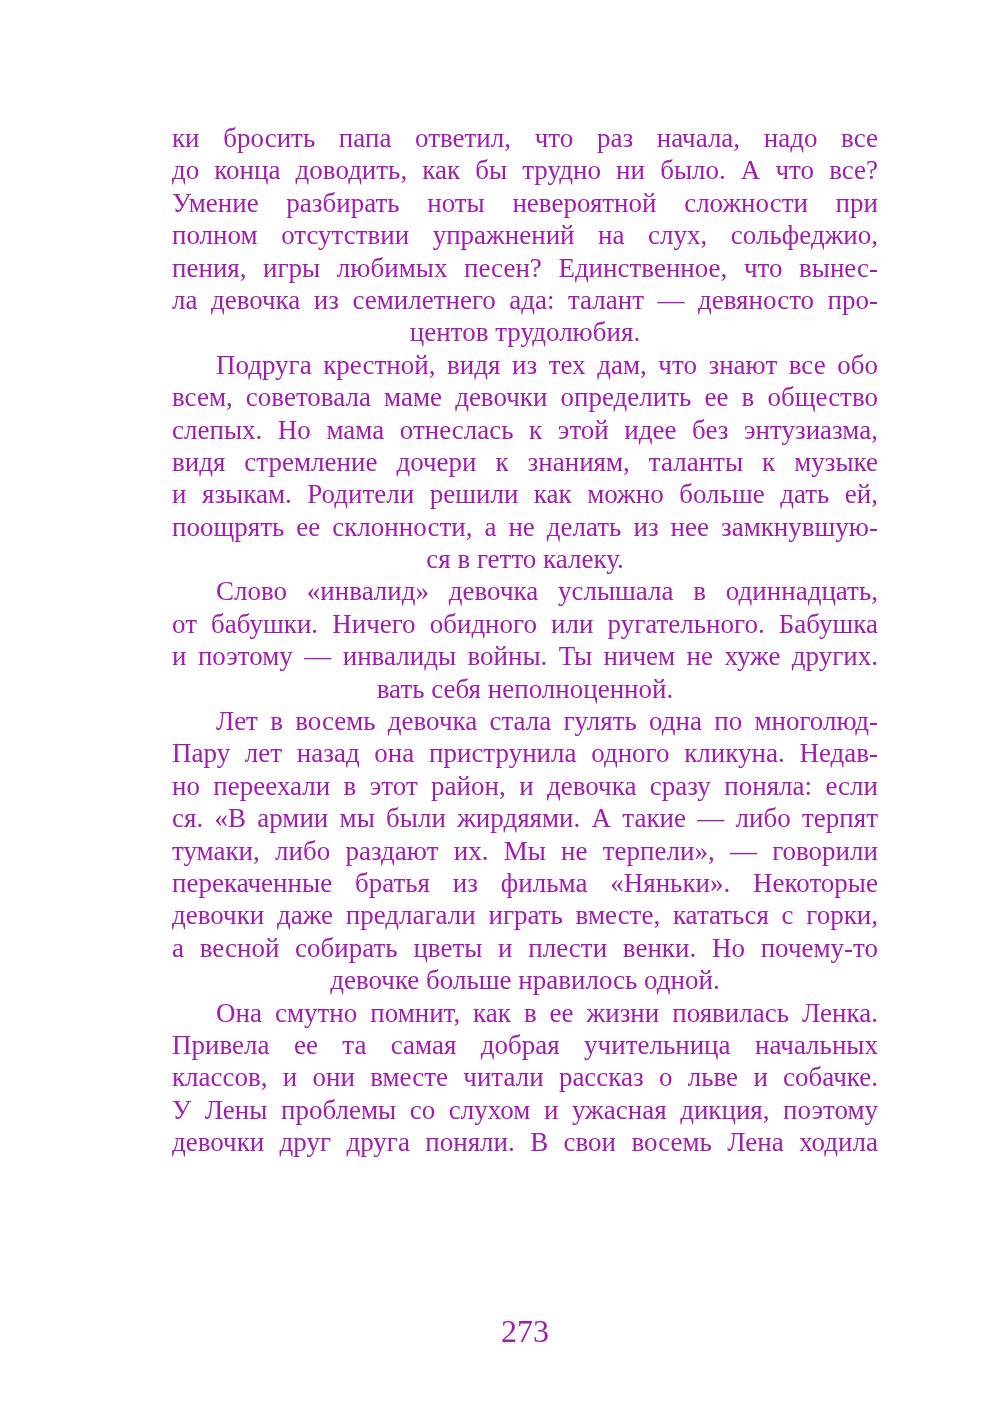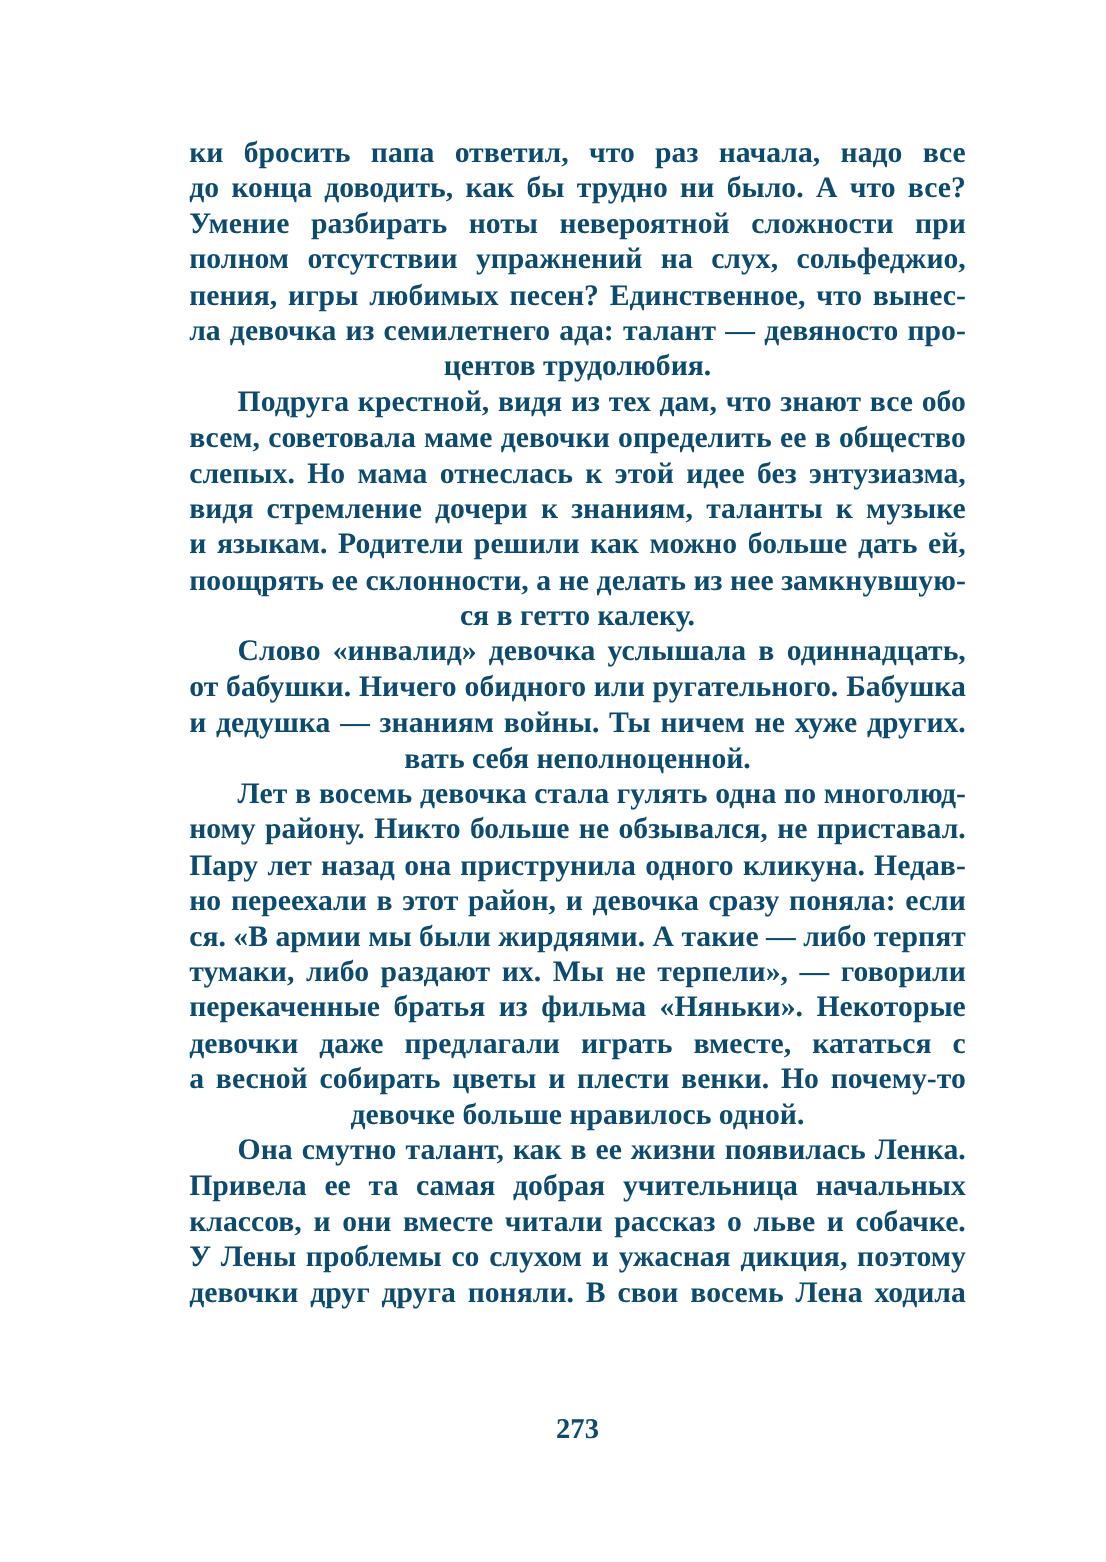--- a/index.html
+++ b/index.html
@@ -7,22 +7,21 @@
     padding: 0;
     background: #ffffff;
   }
   .page {
     position: relative;
     width: 1005px;
     height: 1420px;
     background: #ffffff;
     overflow: hidden;
     font-family: "Liberation Serif", "DejaVu Serif", serif;
-    color: #0c4a6e;
-    font-weight: bold;
+    color: #a21caf;
   }
   .text-block {
     position: absolute;
     left: 172px;
     top: 122px;
     width: 706px;
     font-size: 27px;
   }
   .line {
     height: 32.4px;
@@ -41,24 +40,24 @@
     display: inline-block;
     width: 100%;
     height: 0;
   }
   .line.ind {
     text-indent: 44px;
   }
   .page-number {
     position: absolute;
     left: 172px;
-    top: 1283px;
+    top: 1315px;
     width: 706px;
     text-align: center;
-    font-size: 26px;
+    font-size: 32px;
     line-height: 32px;
   }
 </style>
 </head>
 <body>
 
 <div class="page">
   <div class="text-block" id="text-block">
       <div class="line j">ки бросить папа ответил, что раз начала, надо все</div>
       <div class="line j">до конца доводить, как бы трудно ни было. А что все?</div>
@@ -69,32 +68,31 @@
       <div class="line">центов трудолюбия.</div>
       <div class="line j ind">Подруга крестной, видя из тех дам, что знают все обо</div>
       <div class="line j">всем, советовала маме девочки определить ее в общество</div>
       <div class="line j">слепых. Но мама отнеслась к этой идее без энтузиазма,</div>
       <div class="line j">видя стремление дочери к знаниям, таланты к музыке</div>
       <div class="line j">и языкам. Родители решили как можно больше дать ей,</div>
       <div class="line j">поощрять ее склонности, а не делать из нее замкнувшую-</div>
       <div class="line">ся в гетто калеку.</div>
       <div class="line j ind">Слово «инвалид» девочка услышала в одиннадцать,</div>
       <div class="line j">от бабушки. Ничего обидного или ругательного. Бабушка</div>
-      <div class="line j">и дедушка — знаниям войны. Ты ничем не хуже других.</div>
+      <div class="line j">и поэтому — инвалиды войны. Ты ничем не хуже других.</div>
       <div class="line">вать себя неполноценной.</div>
       <div class="line j ind">Лет в восемь девочка стала гулять одна по многолюд-</div>
-      <div class="line j">ному району. Никто больше не обзывался, не приставал.</div>
       <div class="line j">Пару лет назад она приструнила одного кликуна. Недав-</div>
       <div class="line j">но переехали в этот район, и девочка сразу поняла: если</div>
       <div class="line j">ся. «В армии мы были жирдяями. А такие — либо терпят</div>
       <div class="line j">тумаки, либо раздают их. Мы не терпели», — говорили</div>
       <div class="line j">перекаченные братья из фильма «Няньки». Некоторые</div>
       <div class="line j">девочки даже предлагали играть вместе, кататься с горки,</div>
       <div class="line j">а весной собирать цветы и плести венки. Но почему-то</div>
       <div class="line">девочке больше нравилось одной.</div>
-      <div class="line j ind">Она смутно талант, как в ее жизни появилась Ленка.</div>
+      <div class="line j ind">Она смутно помнит, как в ее жизни появилась Ленка.</div>
       <div class="line j">Привела ее та самая добрая учительница начальных</div>
       <div class="line j">классов, и они вместе читали рассказ о льве и собачке.</div>
       <div class="line j">У Лены проблемы со слухом и ужасная дикция, поэтому</div>
       <div class="line j">девочки друг друга поняли. В свои восемь Лена ходила</div>
     </div>
   <div class="page-number">273</div>
 </div>
 
 </body></html>

